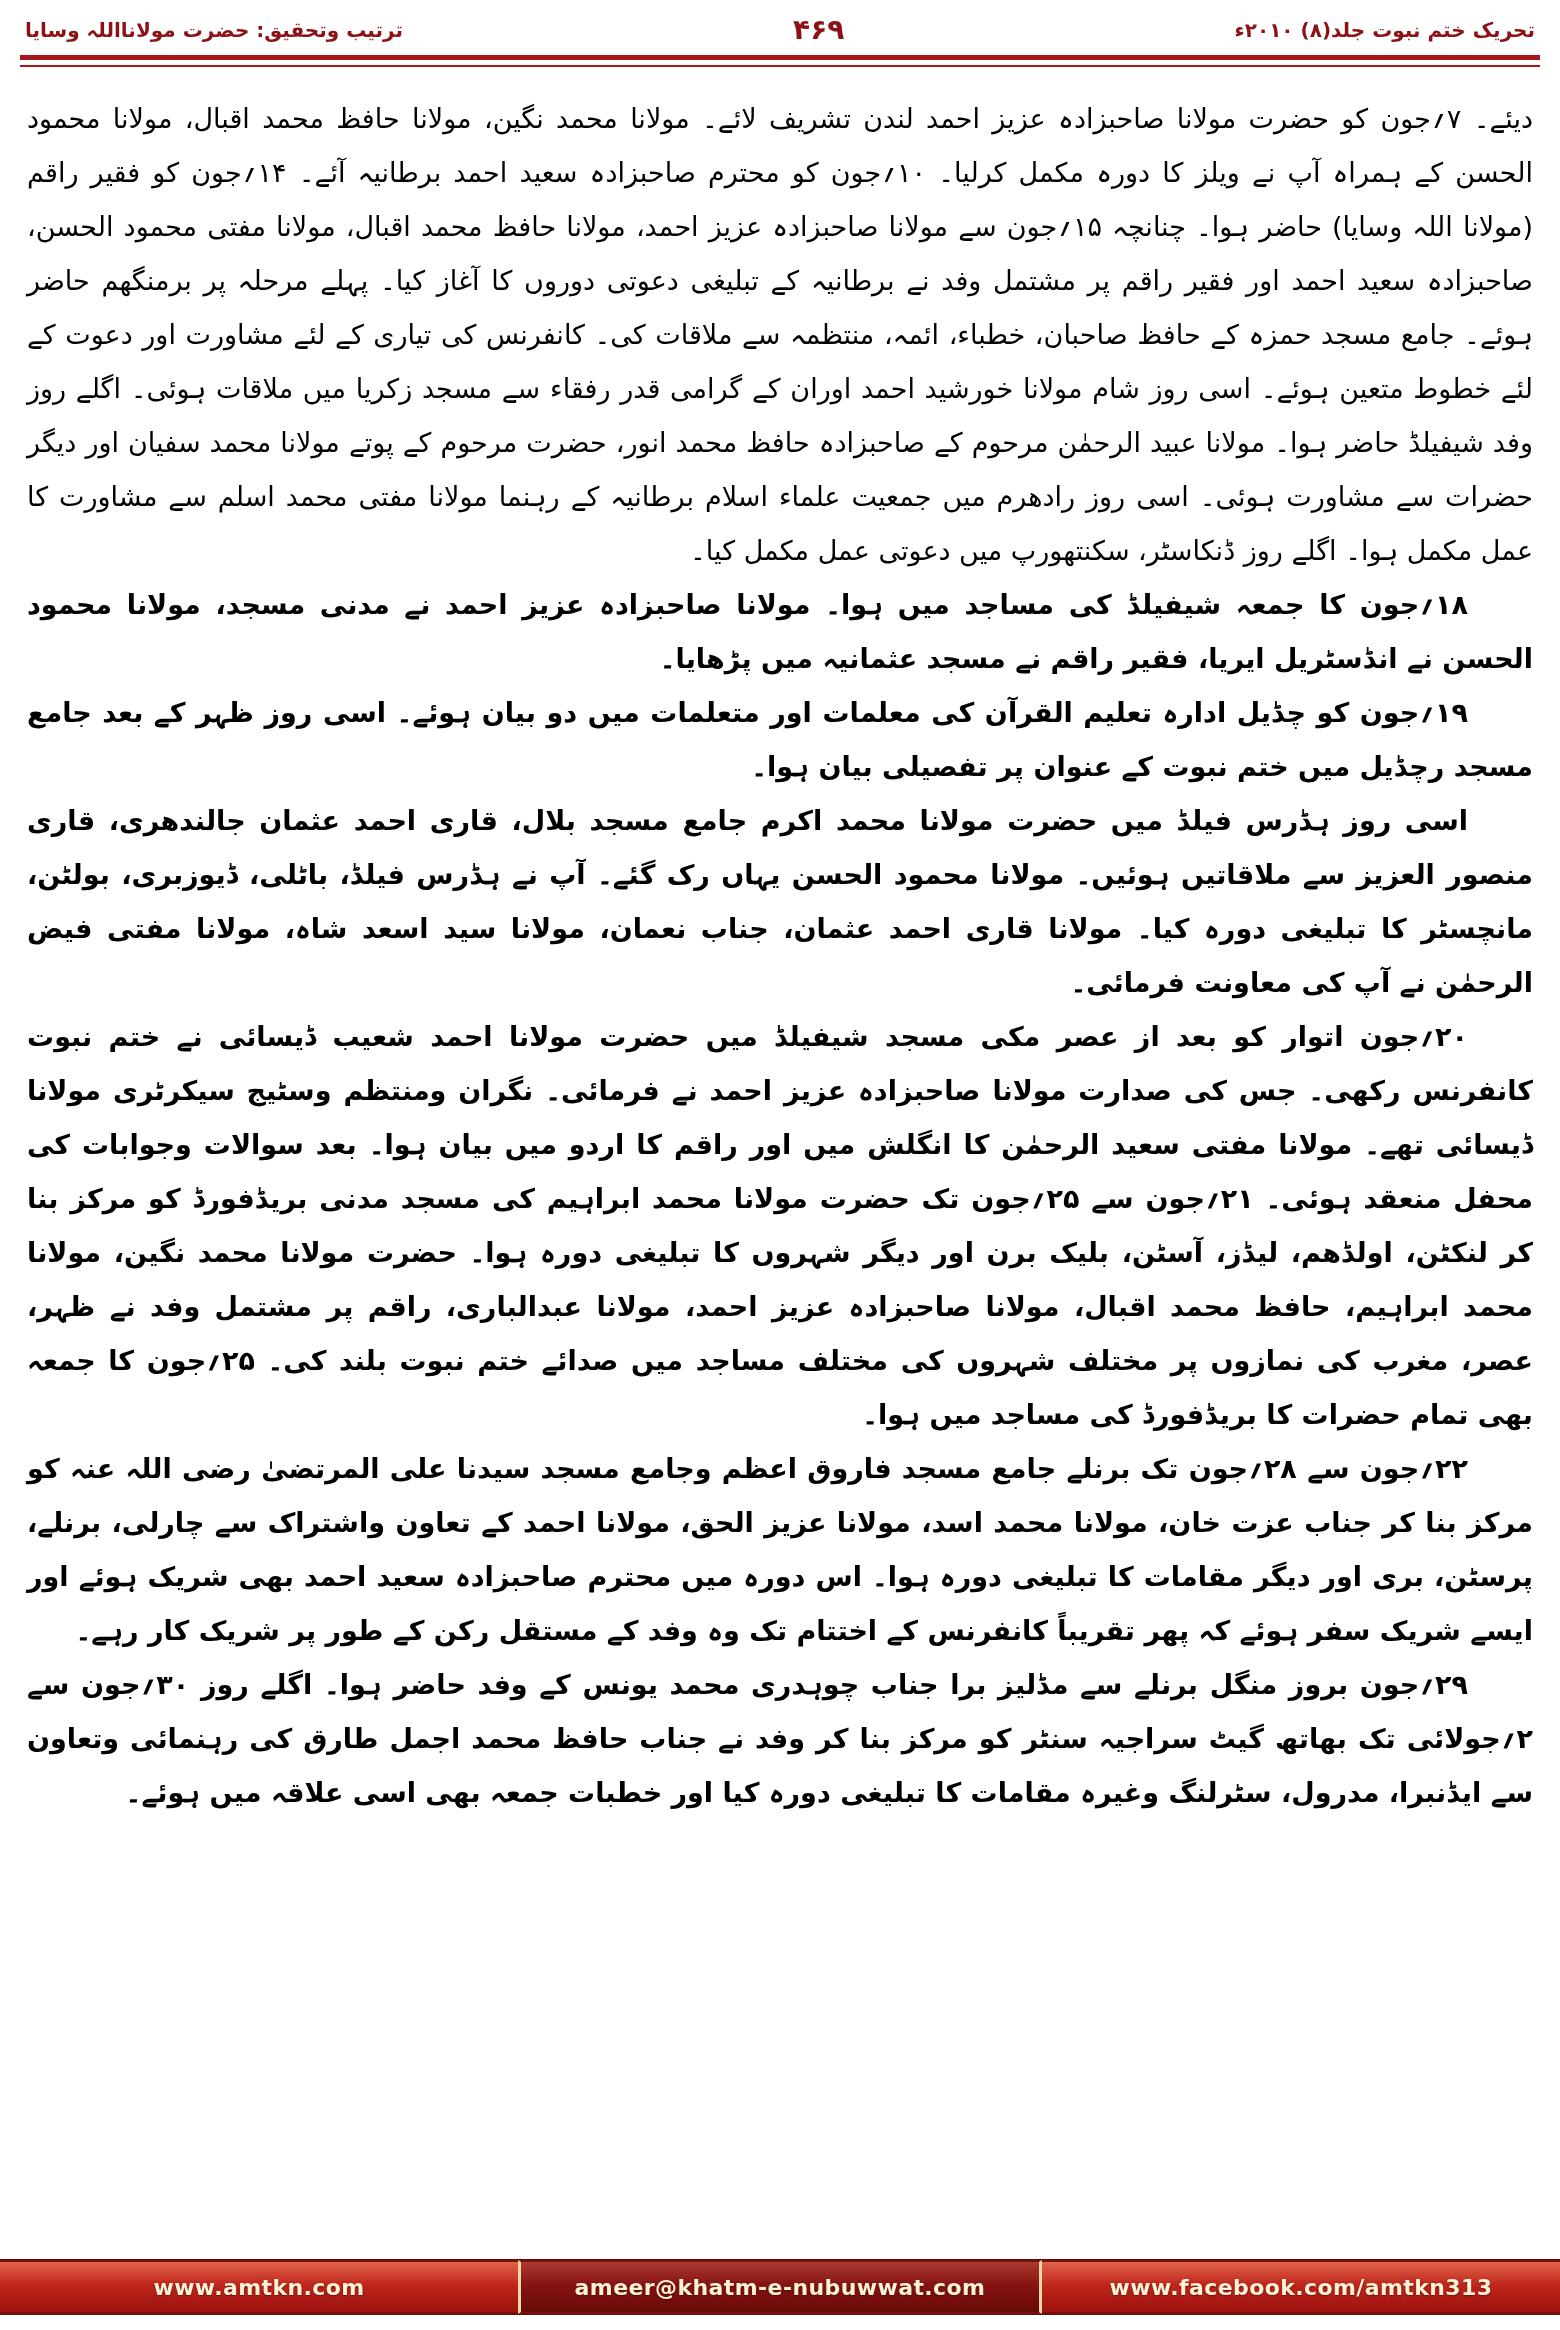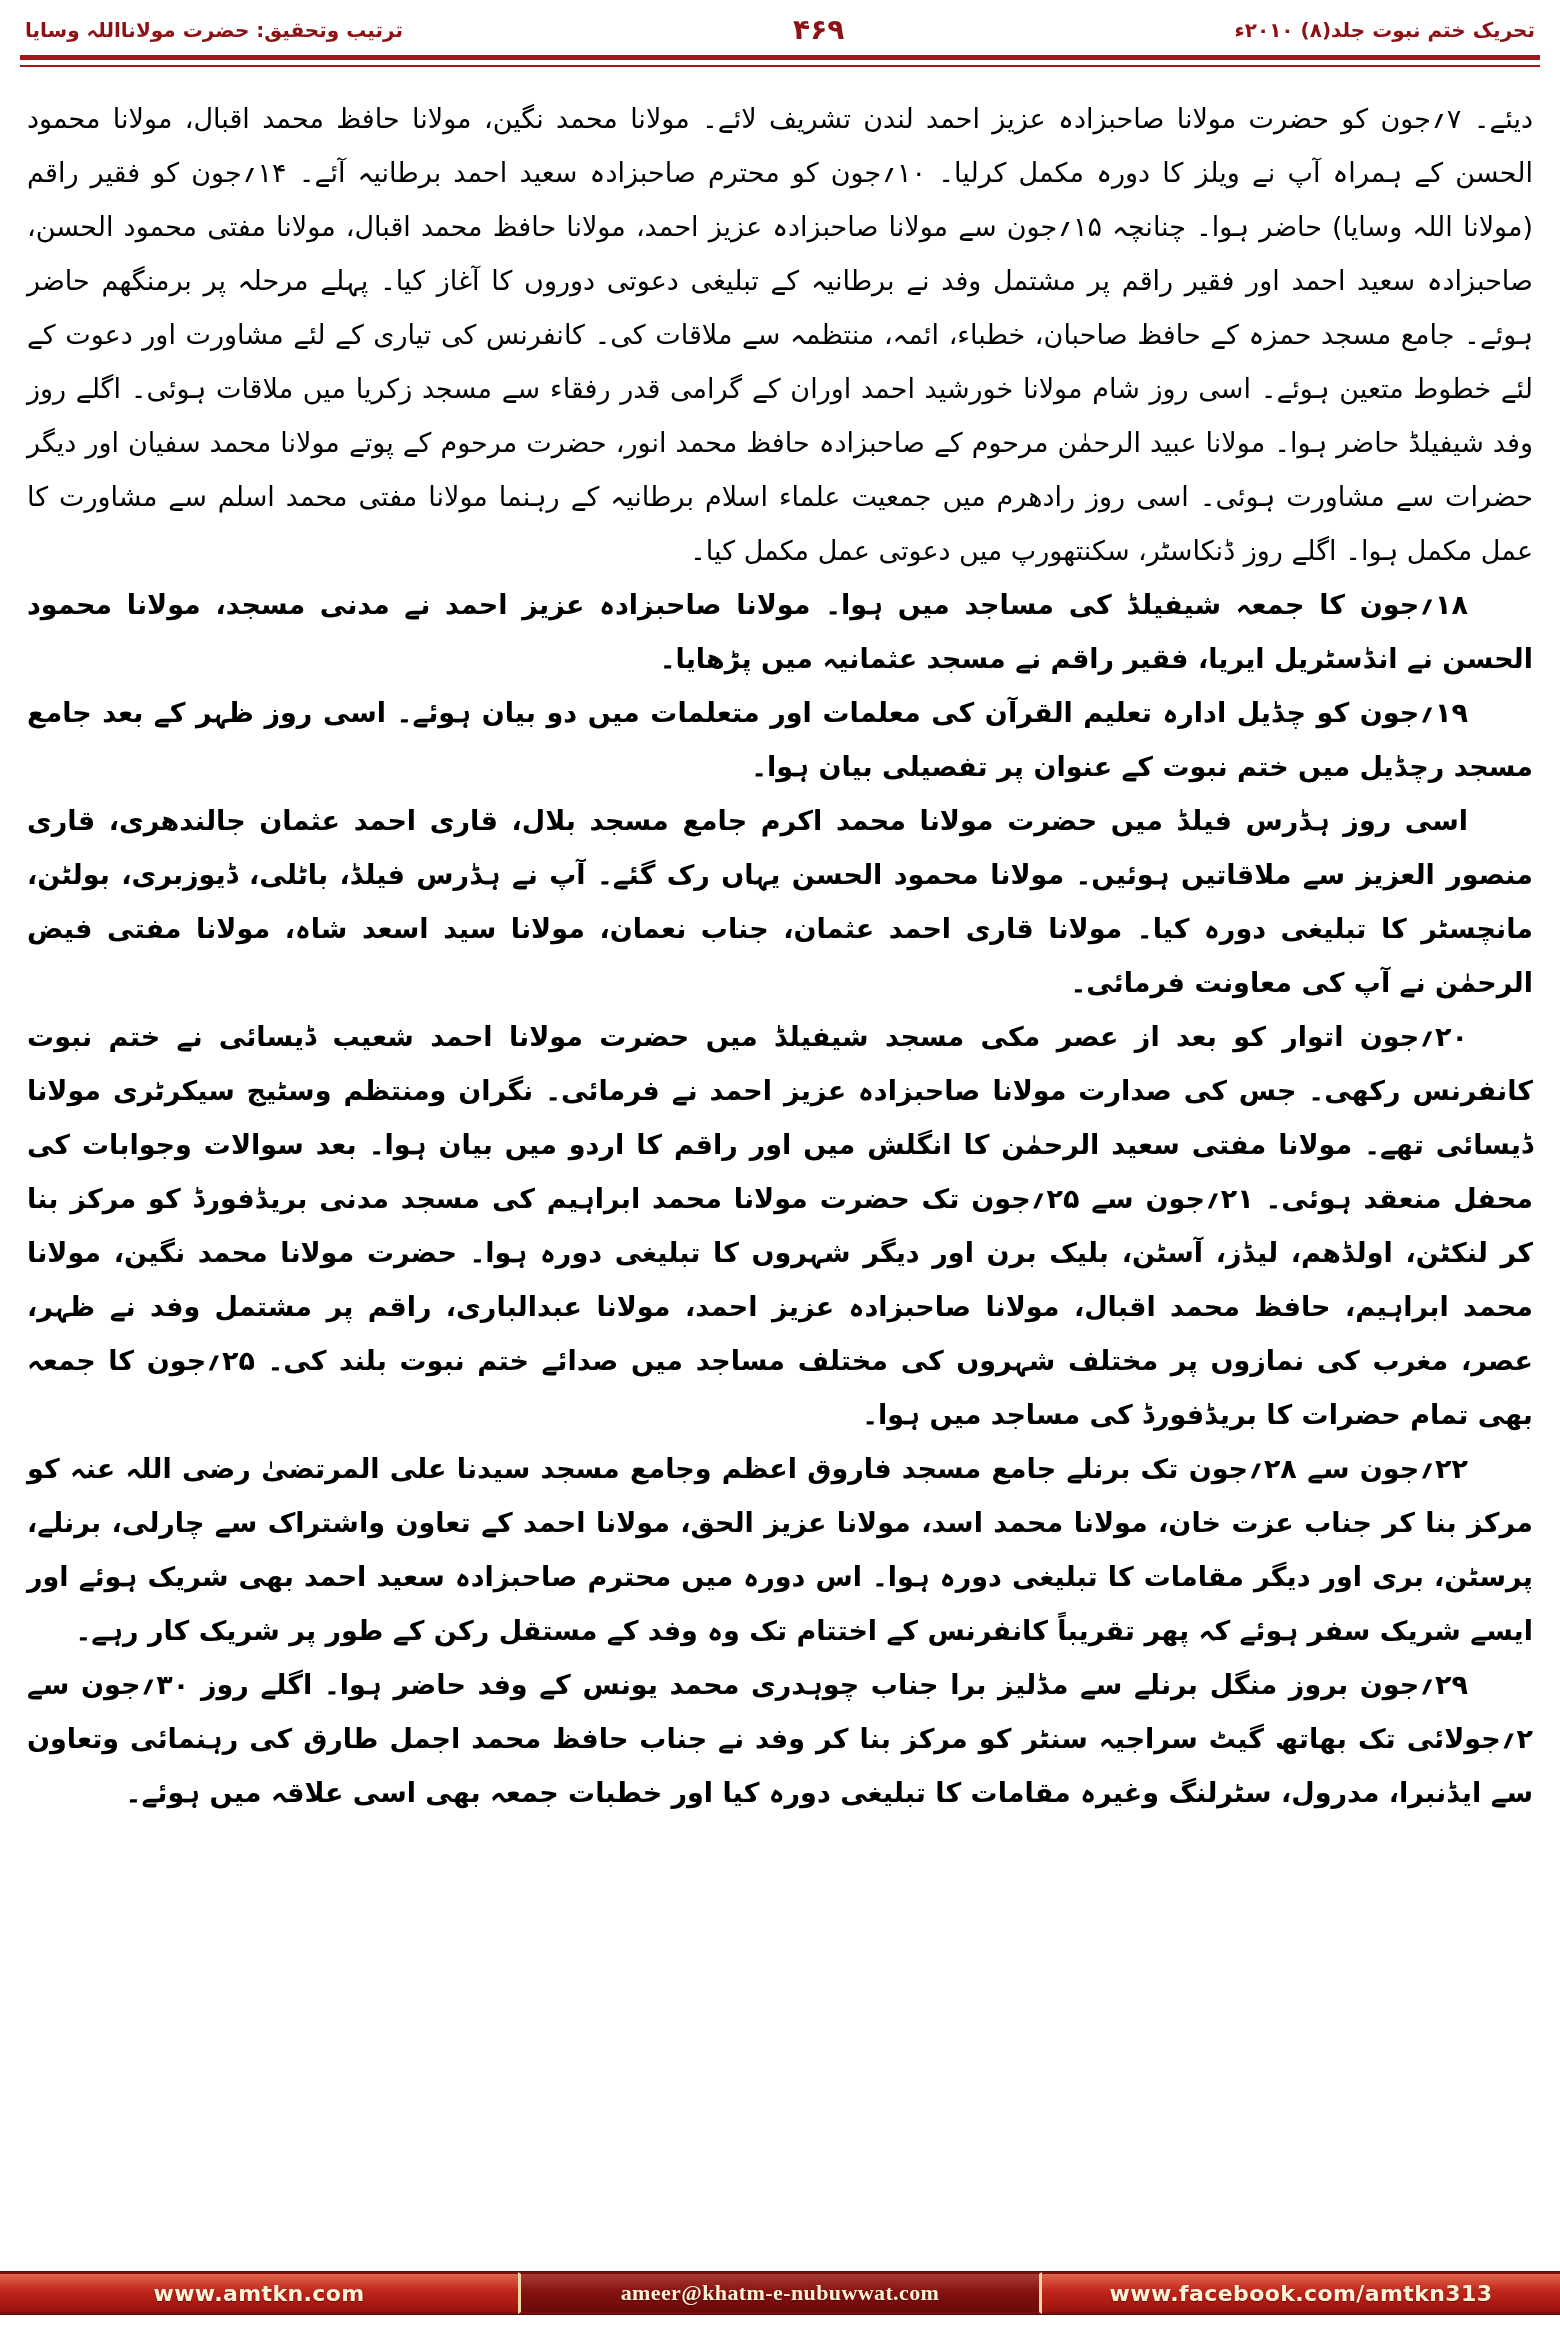--- a/index.html
+++ b/index.html
@@ -38,21 +38,21 @@
     line-height: 2.0;
     color: #000000;
   }
   .content p { margin: 0; }
   .content p.indent { text-indent: 65px; font-weight: bold; }
   
   .footer {
     position: absolute;
     left: 0; right: 0;
     bottom: 15px;
-    height: 44px;
+    height: 56px;
     display: flex;
     direction: ltr;
     border-top: 1.7px solid #5f0a0a;
     border-bottom: 1.7px solid #5f0a0a;
   }
   .f-seg {
     flex: 1;
     display: flex;
     align-items: center;
     justify-content: center;
@@ -62,21 +62,20 @@
     color: #fdf3d7;
     background: linear-gradient(180deg, #e0654b 0%, #c0261c 45%, #9c110d 100%);
     border-top: 2.5px solid #7a100d;
     border-bottom: 2.5px solid #7a100d;
     text-shadow: 0 0.8px 1.7px rgba(60,0,0,0.6);
   }
   .f-seg.dark {
     background: linear-gradient(180deg, #a93b32 0%, #871311 45%, #670a0a 100%);
     border-left: 3.4px solid #f3d9a6;
     border-right: 3.4px solid #f3d9a6;
-    font-family: Liberation Serif, serif;
   }
 </style>
 </head>
 <body>
 
 <div class="page">
 
   <div class="header">
     <div class="h-side">تحریک ختم نبوت جلد(۸) ۲۰۱۰ء</div>
     <div class="h-page">۴۶۹</div>

